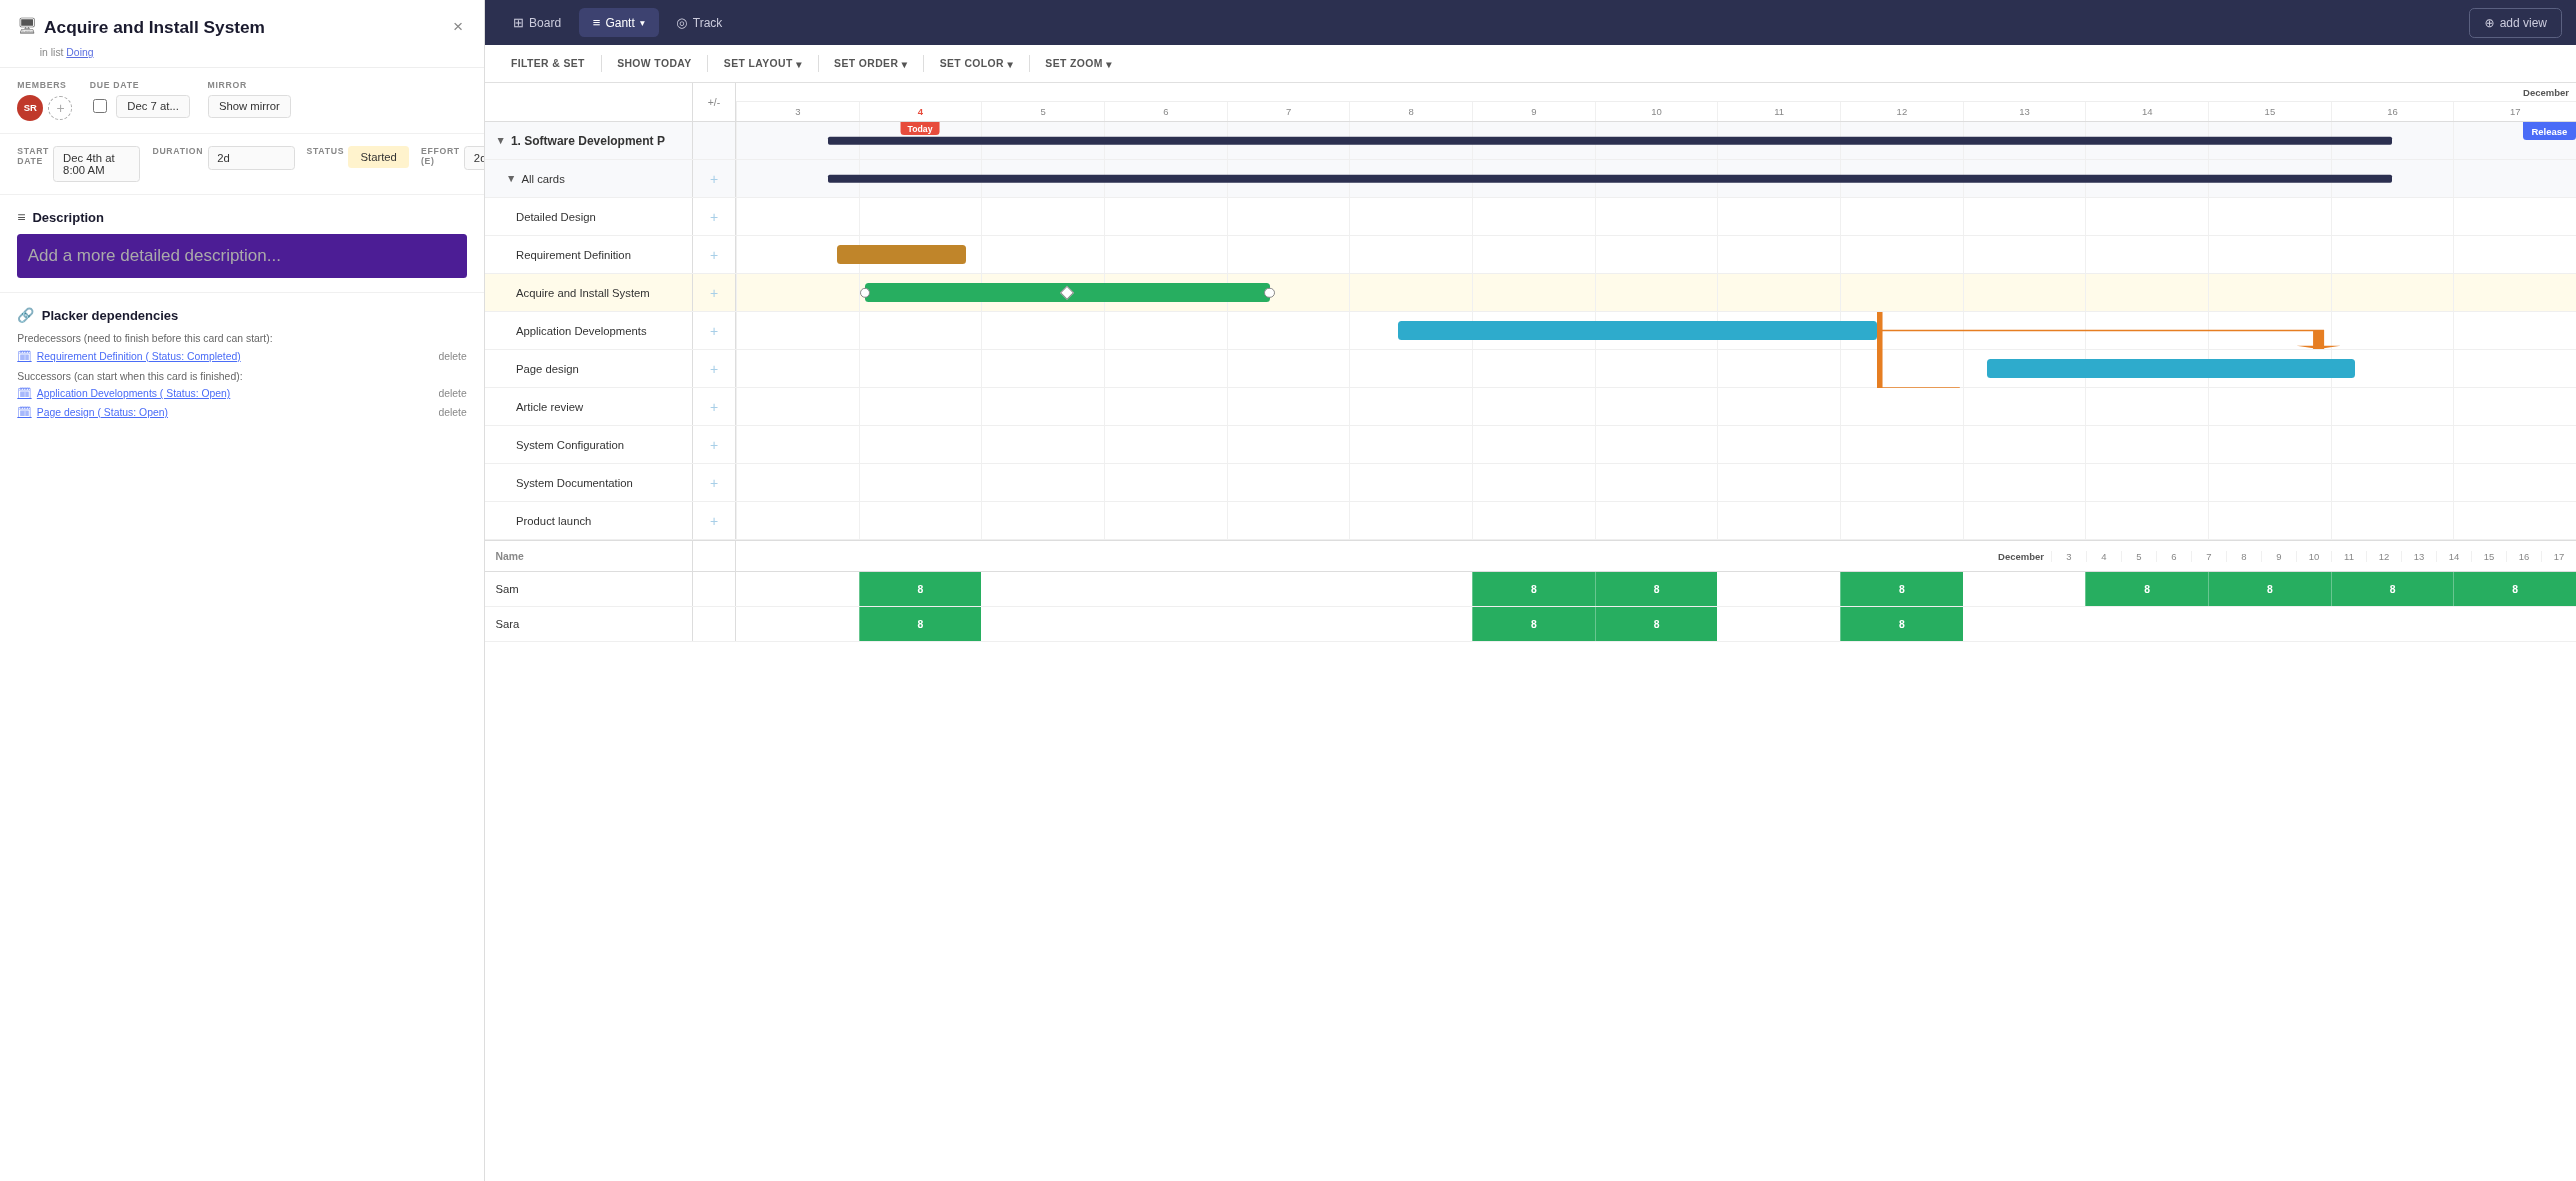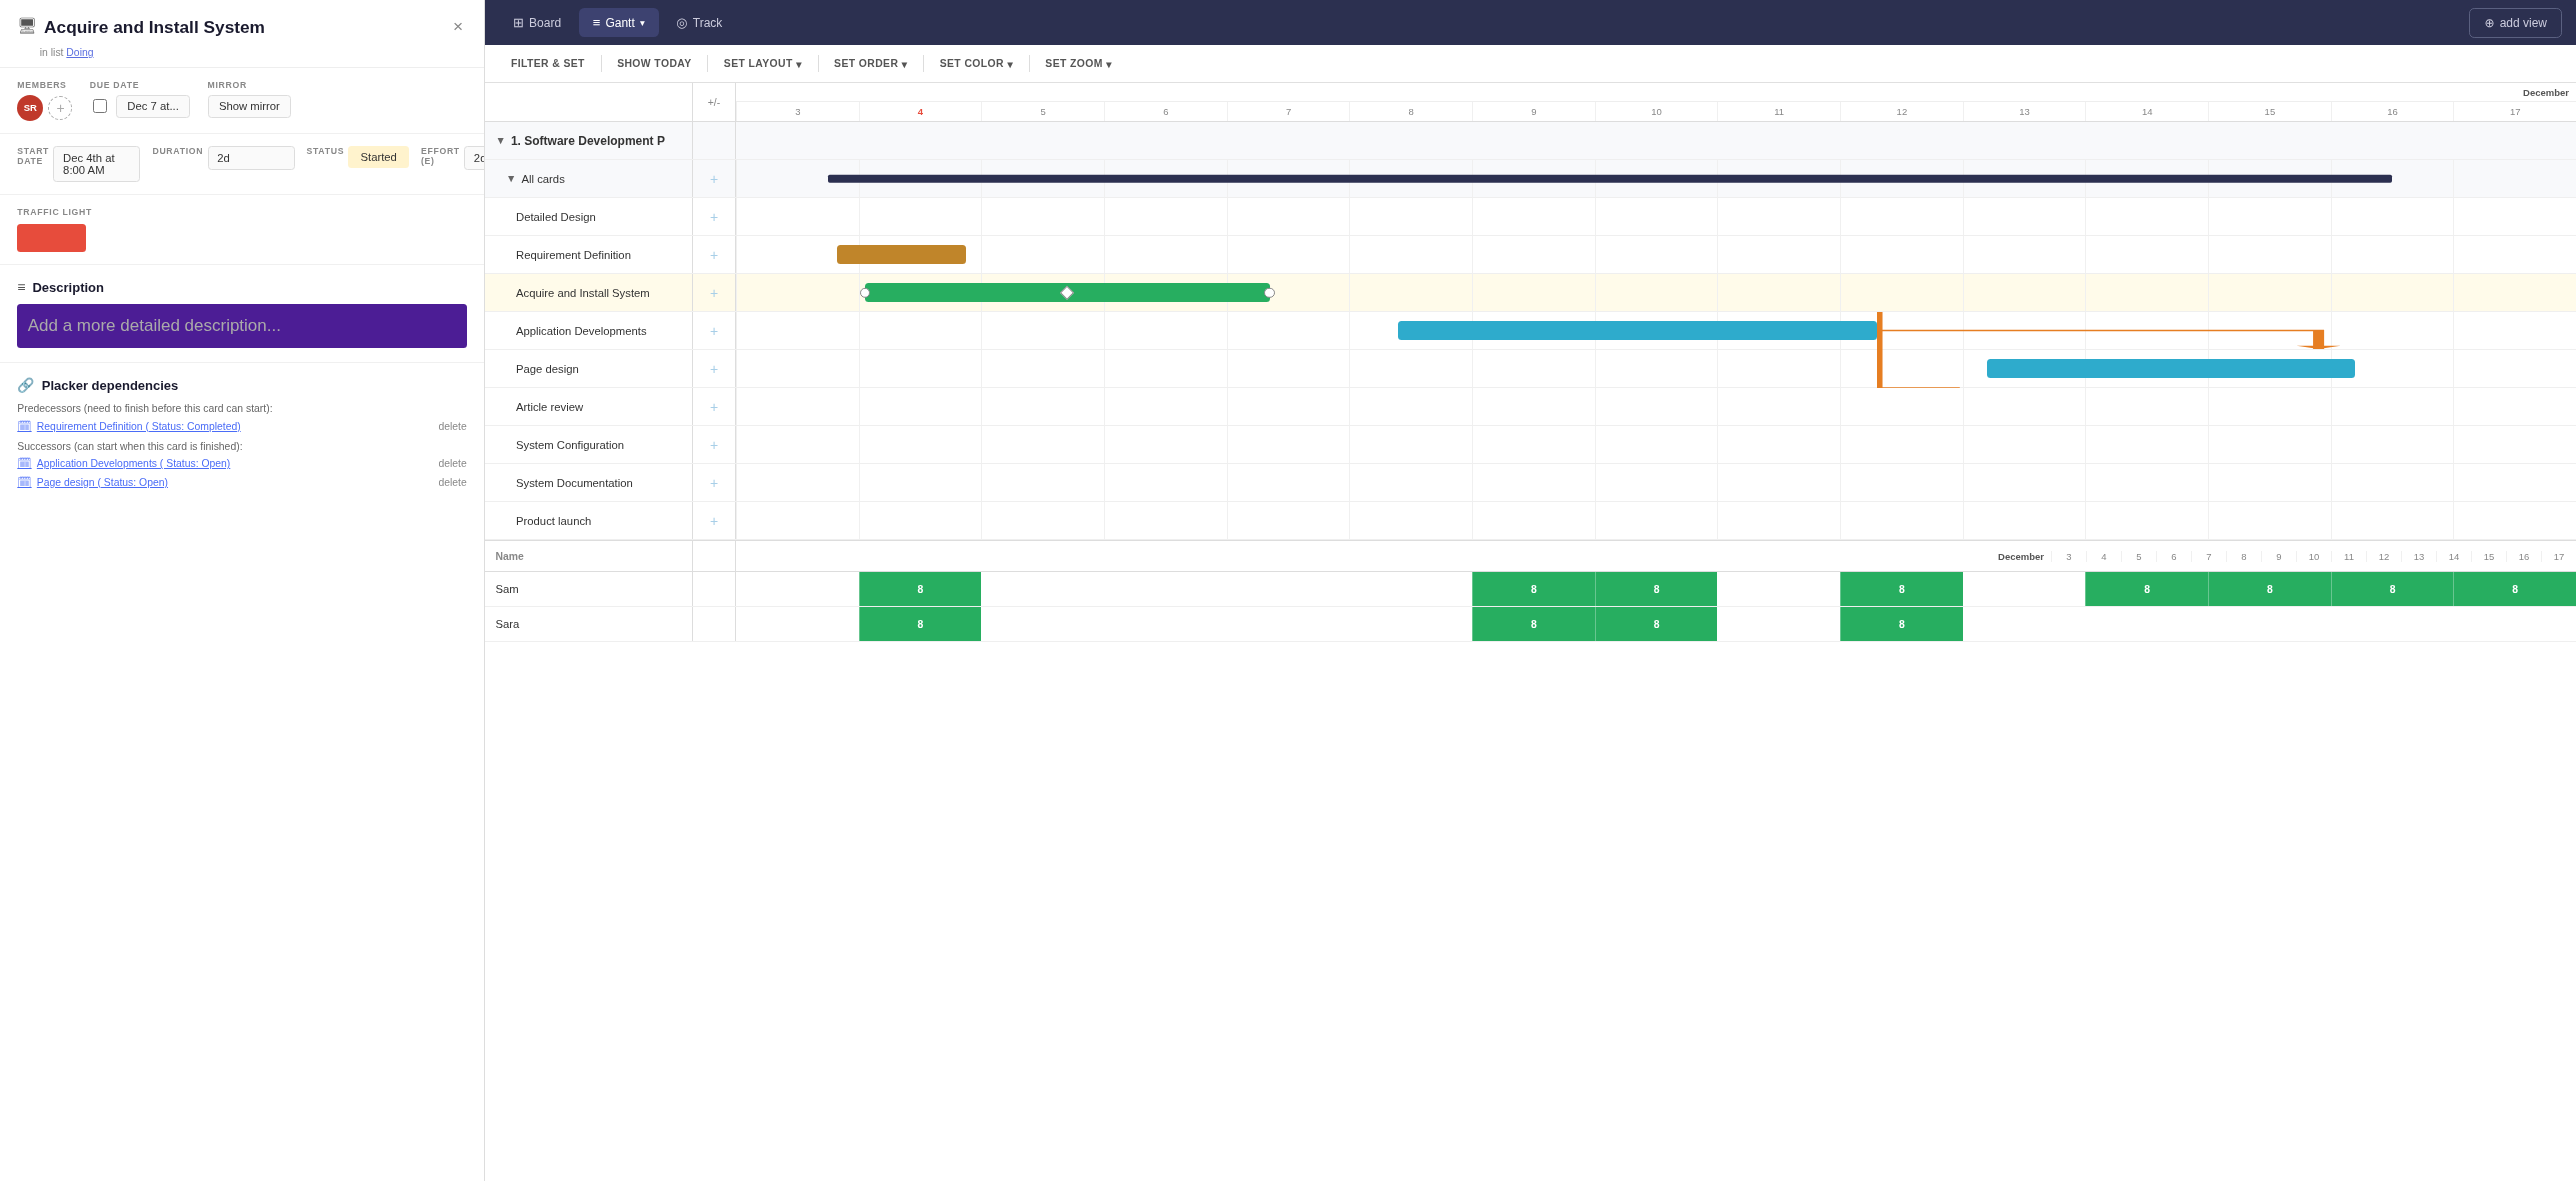--- a/index.html
+++ b/index.html
@@ -690,24 +690,20 @@
         <span class="field-box-label">STATUS</span>
         <button class="status-btn">Started</button>
       </div>
       <div class="field-box">
         <span class="field-box-label">EFFORT (E)</span>
         <div class="field-box-value">2d</div>
       </div>
     </div>
   </div>
 
-  <div class="traffic-light-section">
-    <div class="traffic-light-label">TRAFFIC LIGHT</div>
-    <div class="traffic-light-box"></div>
-  </div>
 
   <div class="desc-section">
     <div class="desc-title">
       <span class="desc-icon">≡</span>
       <span>Description</span>
     </div>
     <div class="desc-placeholder">Add a more detailed description...</div>
   </div>
 
   <div class="deps-section">
@@ -820,20 +816,43 @@
             </div>
         </div>
       </div>
 
       <div class="gantt-row group-row">
         <div class="gantt-row-name group">
           <span class="collapse-icon">▼</span>
           <span>1. Software Development P</span>
         </div>
         <div class="gantt-row-pm"></div>
+        <div class="gantt-row-timeline">
+          <div class="gantt-grid" id="group-grid">
+              <div class="gantt-grid-cell"></div>
+              <div class="gantt-grid-cell"></div>
+              <div class="gantt-grid-cell"></div>
+              <div class="gantt-grid-cell"></div>
+              <div class="gantt-grid-cell"></div>
+              <div class="gantt-grid-cell"></div>
+              <div class="gantt-grid-cell"></div>
+              <div class="gantt-grid-cell"></div>
+              <div class="gantt-grid-cell"></div>
+              <div class="gantt-grid-cell"></div>
+              <div class="gantt-grid-cell"></div>
+              <div class="gantt-grid-cell"></div>
+              <div class="gantt-grid-cell"></div>
+              <div class="gantt-grid-cell"></div>
+              <div class="gantt-grid-cell"></div>
+            </div>
+          <div class="today-badge" id="today-badge" style="left: 10%;">Today</div>
+          <div class="release-badge">Release</div>
+
+          <div class="gantt-group-bar" style="left:5%;width:85%;top:50%;transform:translateY(-50%);background:#2c3050;"></div>
+        </div>
       </div>
 
       <div class="gantt-row group-row">
         <div class="gantt-row-name" style="padding-left:21px;">
           <span class="collapse-icon">▼</span>
           <span>All cards</span>
         </div>
         <div class="gantt-row-pm">
           <span class="plus-icon">+</span>
         </div>

